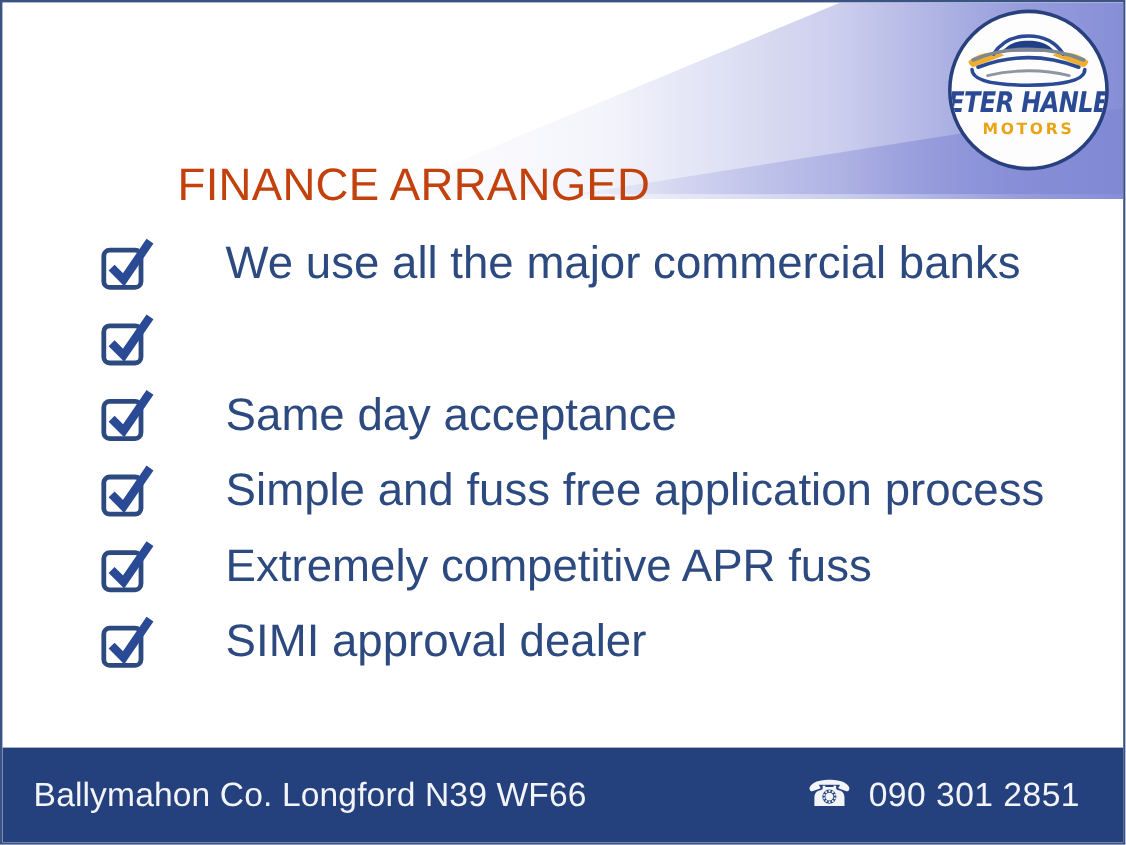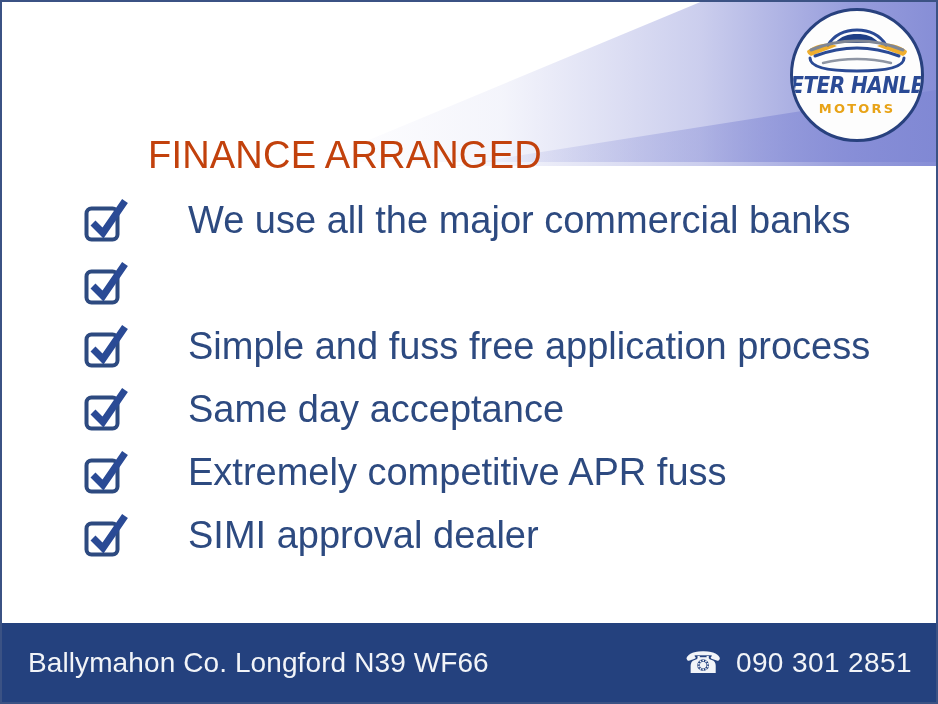--- a/index.html
+++ b/index.html
@@ -135,21 +135,21 @@
   .footer-bar {
     position: absolute;
     left: 0;
     right: 0;
     bottom: 0;
     height: 79px;
     background: #24417e;
     display: flex;
     align-items: center;
     justify-content: space-between;
-    padding: 0 24px 0 26px;
+    padding: 0 36px 0 26px;
     box-sizing: border-box;
   }
   .footer-address {
     color: #f2f4f8;
     font-size: 28px;
     letter-spacing: 0.1px;
     white-space: nowrap;
   }
   .footer-phone {
     display: flex;
@@ -214,29 +214,29 @@
         <rect x="4.5" y="12.5" width="31" height="31" rx="5" ry="5" fill="none" stroke="#2d4a80" stroke-width="4"></rect>
         <path d="M11 27 L21 37 L43 5" fill="none" stroke="#2a4a95" stroke-width="7" stroke-linecap="butt" stroke-linejoin="miter"></path>
       </svg>
     </div>
 
     <div class="feature-row">
       <svg class="check-icon" viewBox="0 0 48 48">
         <rect x="4.5" y="12.5" width="31" height="31" rx="5" ry="5" fill="none" stroke="#2d4a80" stroke-width="4"></rect>
         <path d="M11 27 L21 37 L43 5" fill="none" stroke="#2a4a95" stroke-width="7" stroke-linecap="butt" stroke-linejoin="miter"></path>
       </svg>
+      <div class="feature-text">Same day acceptance</div>
+    </div>
+
+    <div class="feature-row">
+      <svg class="check-icon" viewBox="0 0 48 48">
+        <rect x="4.5" y="12.5" width="31" height="31" rx="5" ry="5" fill="none" stroke="#2d4a80" stroke-width="4"></rect>
+        <path d="M11 27 L21 37 L43 5" fill="none" stroke="#2a4a95" stroke-width="7" stroke-linecap="butt" stroke-linejoin="miter"></path>
+      </svg>
       <div class="feature-text">Simple and fuss free application process</div>
-    </div>
-
-    <div class="feature-row">
-      <svg class="check-icon" viewBox="0 0 48 48">
-        <rect x="4.5" y="12.5" width="31" height="31" rx="5" ry="5" fill="none" stroke="#2d4a80" stroke-width="4"></rect>
-        <path d="M11 27 L21 37 L43 5" fill="none" stroke="#2a4a95" stroke-width="7" stroke-linecap="butt" stroke-linejoin="miter"></path>
-      </svg>
-      <div class="feature-text">Same day acceptance</div>
     </div>
 
     <div class="feature-row">
       <svg class="check-icon" viewBox="0 0 48 48">
         <rect x="4.5" y="12.5" width="31" height="31" rx="5" ry="5" fill="none" stroke="#2d4a80" stroke-width="4"></rect>
         <path d="M11 27 L21 37 L43 5" fill="none" stroke="#2a4a95" stroke-width="7" stroke-linecap="butt" stroke-linejoin="miter"></path>
       </svg>
       <div class="feature-text">Extremely competitive APR fuss</div>
     </div>
 

